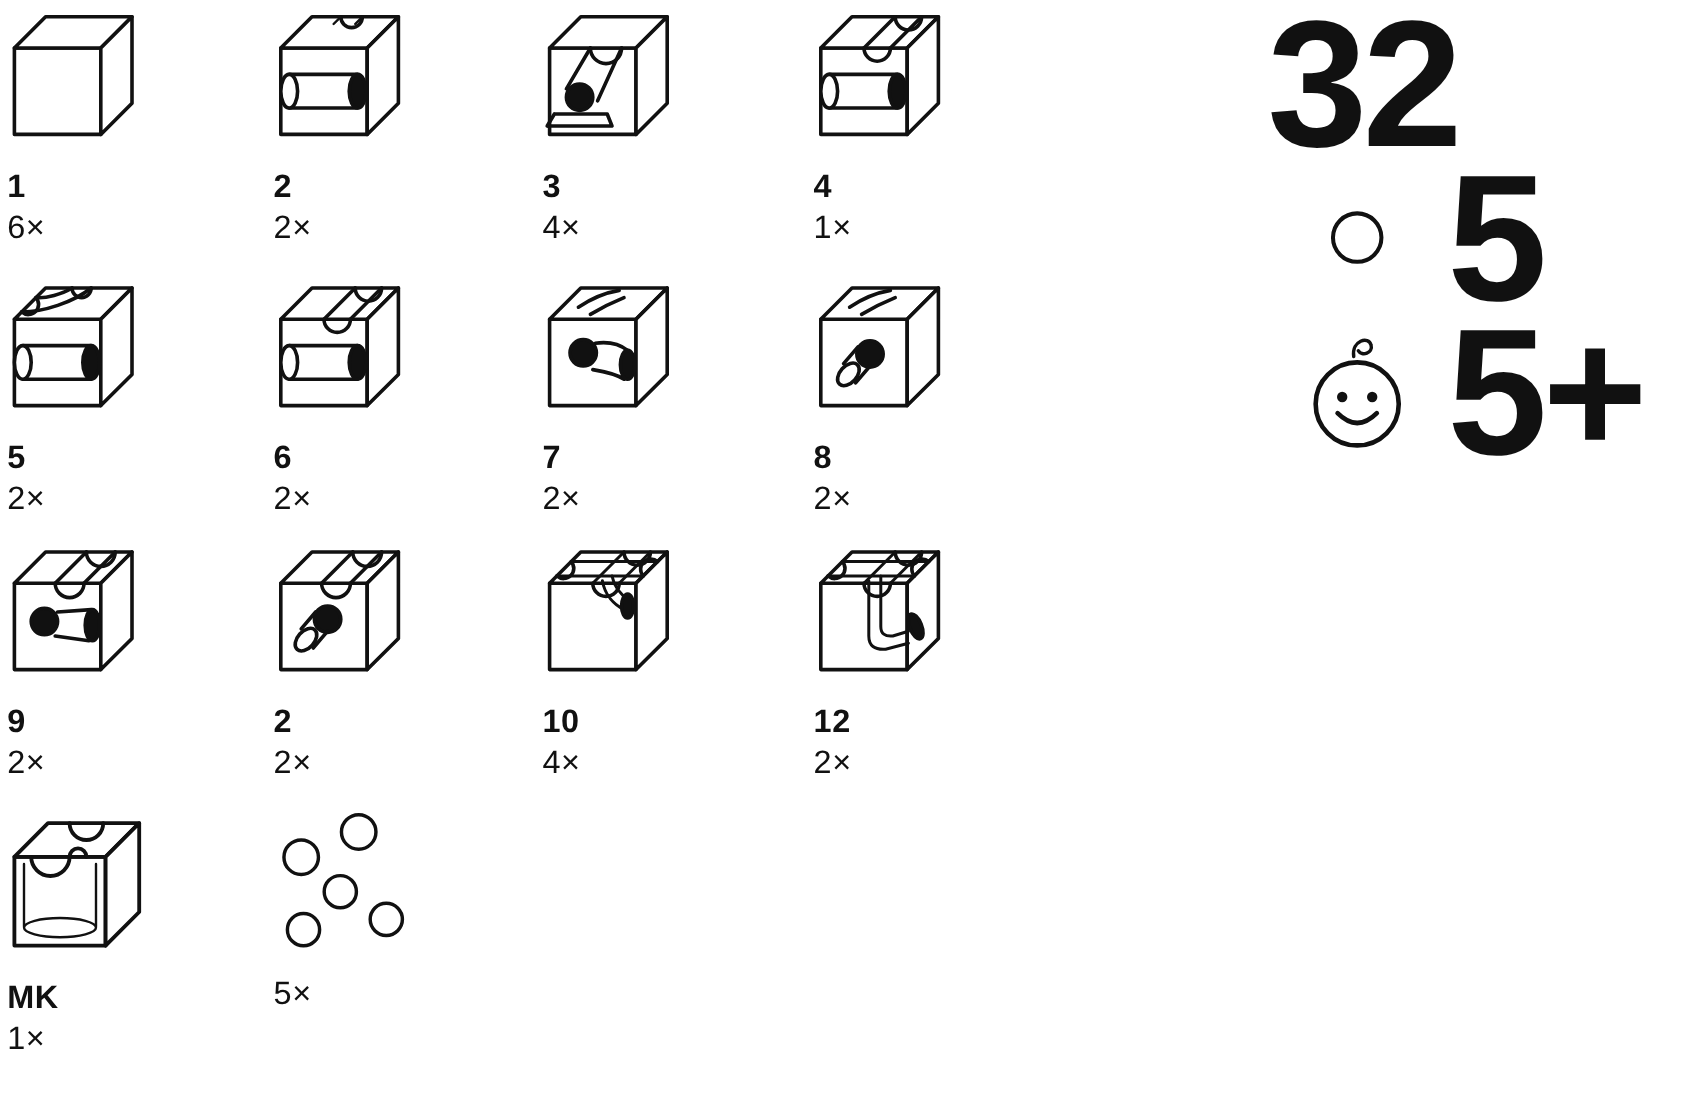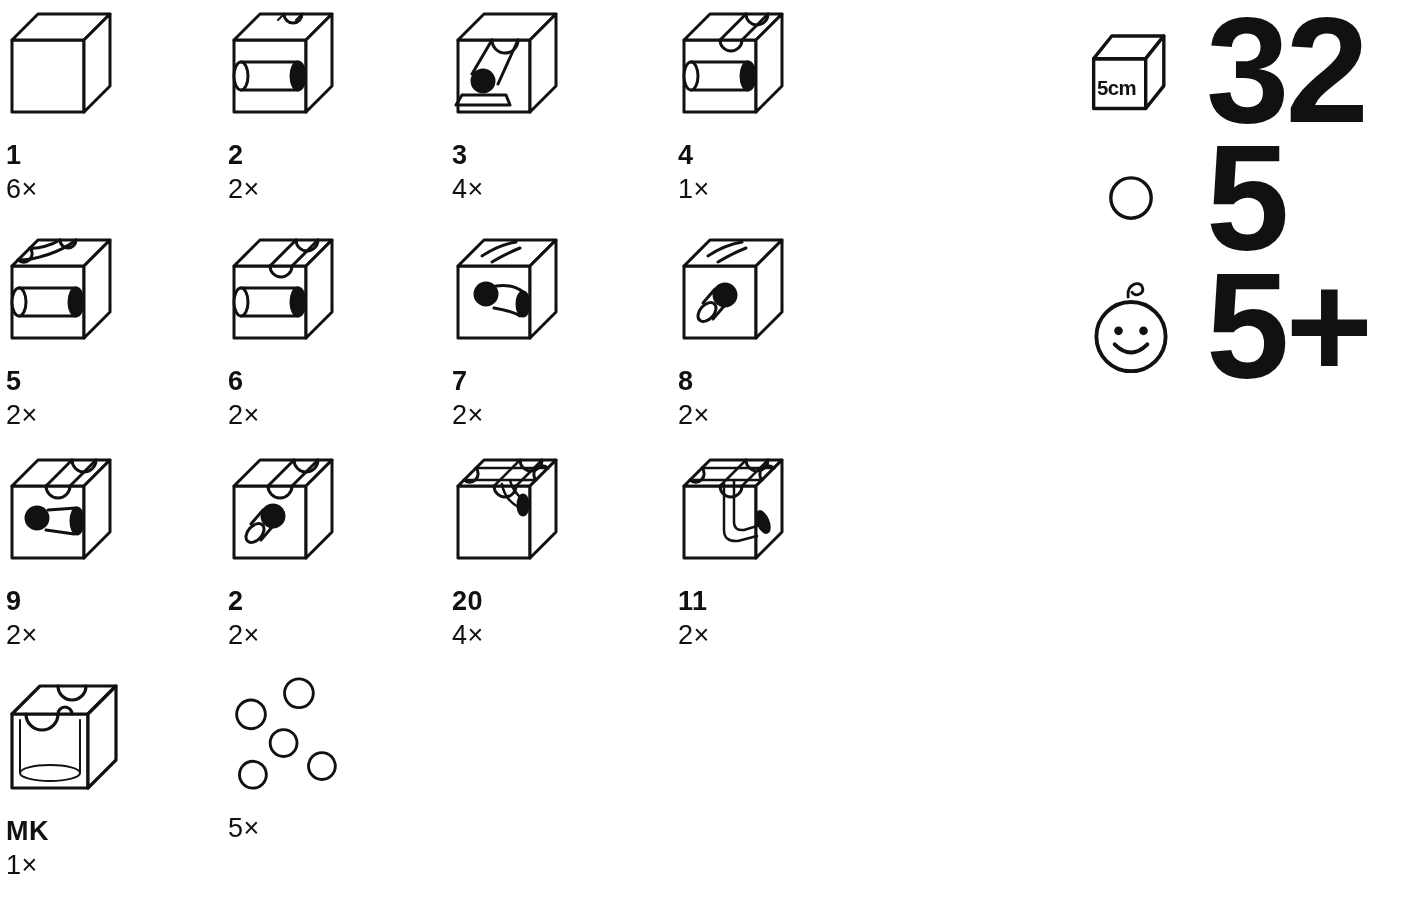--- a/index.html
+++ b/index.html
@@ -251,42 +251,42 @@
         <path d="M12 28 A8.5 8.5 0 0 0 24 16" fill="none"></path>
         <path d="M84 28 A8.5 8.5 0 0 1 96 16" fill="none"></path>
         <path d="M42 34 L68 8 M64 34 L90 8" fill="none" stroke-width="2.5"></path>
         <path d="M42 34 A11 11 0 0 0 64 34" fill="none"></path>
         <path d="M68 8 A11 11 0 0 0 90 8" fill="none"></path>
         <path d="M50 32 C52 44 60 52 68 56" fill="none" stroke-width="2.5"></path>
         <path d="M58 28 C60 38 66 44 72 48" fill="none" stroke-width="2.5"></path>
         <ellipse cx="71" cy="53" rx="5" ry="10" fill="#111"></ellipse>
       </g>
     </svg>
-    <div class="num">20</div>
+    <div class="num">10</div>
     <div class="qty">4×</div>
   </div>
 
   <div class="cell" style="left:678px; top:452px">
     <svg viewBox="0 0 112 112" width="112" height="112">
       <g stroke="#111" stroke-width="3" fill="#fff" stroke-linejoin="round" stroke-linecap="round">
         <path d="M6 34 L78 34 L78 106 L6 106 Z"></path>
         <path d="M6 34 L32 8 L104 8 L78 34 Z"></path>
         <path d="M78 34 L104 8 L104 80 L78 106 Z"></path>
         <path d="M12 28 L84 28 M24 16 L96 16" fill="none" stroke-width="2.5"></path>
         <path d="M12 28 A8.5 8.5 0 0 0 24 16" fill="none"></path>
         <path d="M84 28 A8.5 8.5 0 0 1 96 16" fill="none"></path>
         <path d="M42 34 L68 8 M64 34 L90 8" fill="none" stroke-width="2.5"></path>
         <path d="M42 34 A11 11 0 0 0 64 34" fill="none"></path>
         <path d="M68 8 A11 11 0 0 0 90 8" fill="none"></path>
         <path d="M46 32 L46 78 Q46 90 60 89 L79 84" fill="none" stroke-width="2.5"></path>
         <path d="M56 28 L56 70 Q56 79 66 78 L79 74" fill="none" stroke-width="2.5"></path>
         <ellipse cx="85" cy="70" rx="5" ry="11" transform="rotate(-22 85 70)" fill="#111"></ellipse>
       </g>
     </svg>
-    <div class="num">11</div>
+    <div class="num">12</div>
     <div class="qty">2×</div>
   </div>
 
   <div class="cell" style="left:6px; top:676px">
     <svg viewBox="0 0 118 118" width="118" height="118">
       <g stroke="#111" stroke-width="3.2" fill="#fff" stroke-linejoin="round" stroke-linecap="round">
         <path d="M6 38 L82 38 L82 112 L6 112 Z"></path>
         <path d="M6 38 L34 10 L110 10 L82 38 Z"></path>
         <path d="M82 38 L110 10 L110 84 L82 112 Z"></path>
         <path d="M20 38 A16 16 0 0 0 52 38" fill="none"></path>
@@ -310,30 +310,20 @@
         <circle cx="98" cy="94" r="14"></circle>
       </g>
     </svg>
     <div class="num"></div>
     <div class="qty">5×</div>
   </div>
 
   <div class="summary">
 
     <div class="summary-row">
-      <div class="icon-col">
-        <svg viewBox="0 0 74 76" width="84" height="86">
-          <g stroke="#111" stroke-width="3" fill="#fff" stroke-linejoin="round" stroke-linecap="round">
-            <path d="M4 28 L50 28 L50 72 L4 72 Z"></path>
-            <path d="M4 28 L20 8 L66 8 L50 28 Z"></path>
-            <path d="M50 28 L66 8 L66 52 L50 72 Z"></path>
-          </g>
-          <text x="7" y="60" class="cm-label" fill="#111" stroke="none">5cm</text>
-        </svg>
-      </div>
       <div class="big-value">32</div>
     </div>
 
     <div class="summary-row">
       <div class="icon-col">
         <svg viewBox="0 0 52 52" width="50" height="50">
           <circle cx="26" cy="26" r="21" stroke="#111" stroke-width="3.5" fill="#fff"></circle>
         </svg>
       </div>
       <div class="big-value">5</div>

